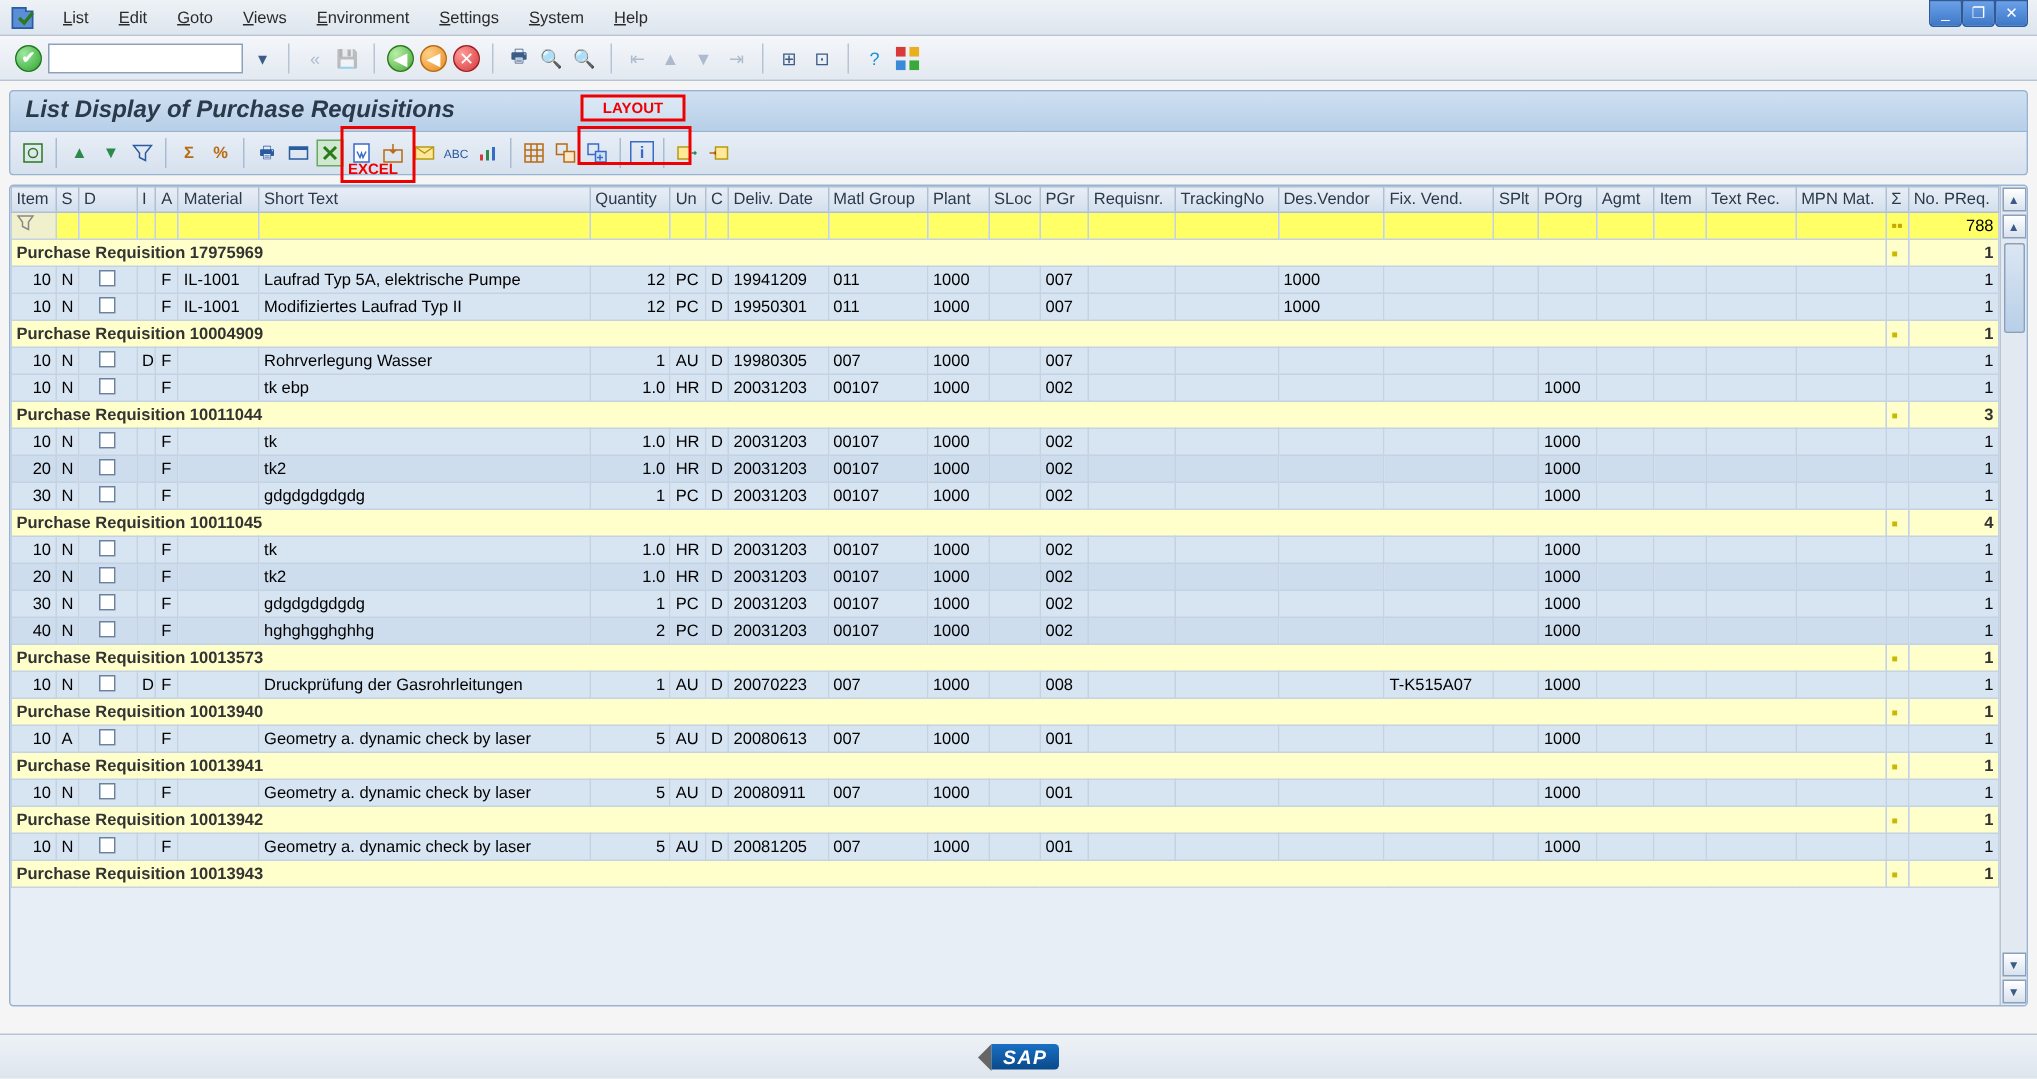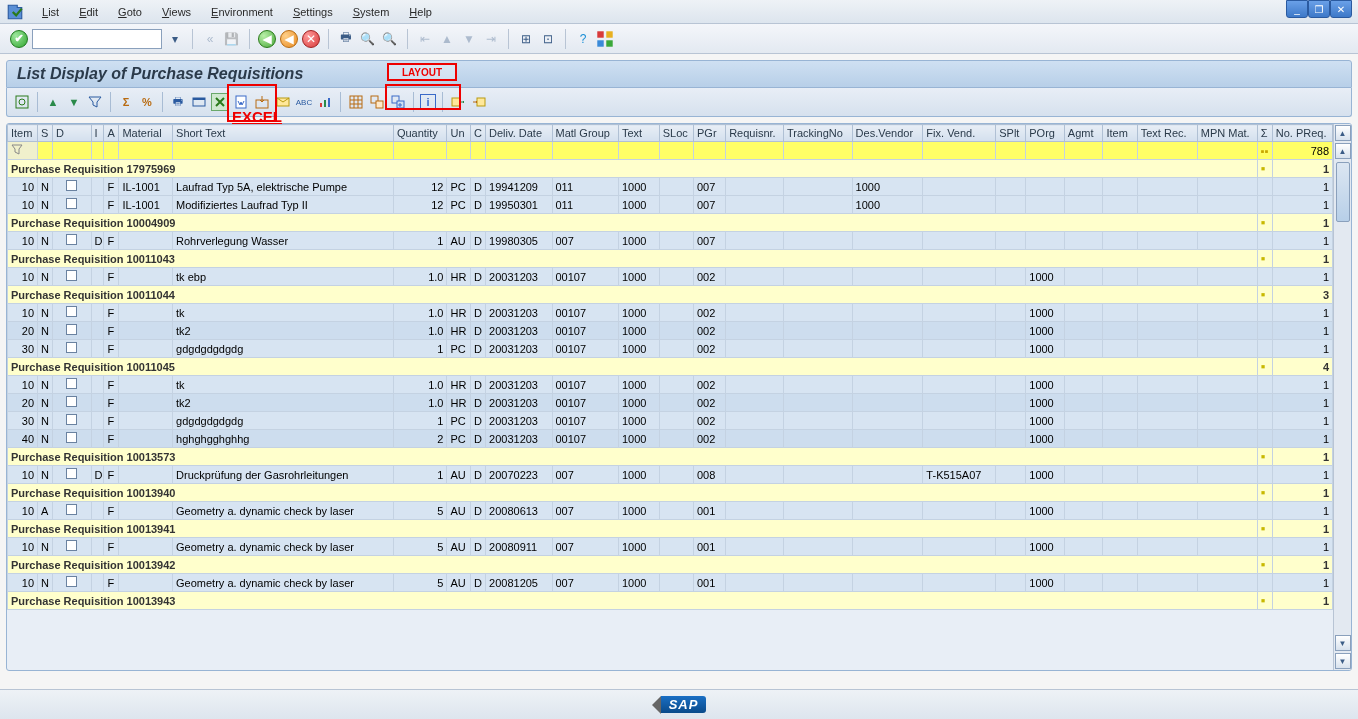--- a/index.html
+++ b/index.html
@@ -24,21 +24,21 @@
 .tb-btn.orange{ background:radial-gradient(circle at 30% 30%,#ffd08a,#e88a1f);border-radius:50%;color:#fff;border:1px solid #b86a10;}
 .tb-btn.red{ background:radial-gradient(circle at 30% 30%,#ff9a9a,#d83a3a);border-radius:50%;color:#fff;border:1px solid #a02020;}
 .tb-btn.green{ background:radial-gradient(circle at 30% 30%,#b8f0a8,#4aa83a);border-radius:50%;color:#fff;border:1px solid #2a7a1a;}
 
 .title-area { margin:6px; }
 .app-title { background:linear-gradient(#cfe0f2,#b7cfe8); border:1px solid #98b4d4; padding:4px 10px; font-size:16px; font-style:italic; font-weight:bold; color:#2b3a4a; border-radius:3px 3px 0 0; position:relative;}
 .highlight-box { position:absolute; border:2px solid #e00; font-size:10px; color:#e00; font-style:normal; font-weight:bold; display:flex; align-items:center; justify-content:center; background:rgba(255,255,255,0.3);}
 .hl-layout { left:380px; top:2px; width:70px; height:18px; }
 .hl-excel-group { position:absolute; left:378px; top:-4px; width:76px; height:26px; border:2px solid #e00;}
 .hl-excel-btn { position:absolute; left:220px; top:-4px; width:50px; height:38px; border:2px solid #e00;}
-.excel-label { position:absolute; left:225px; top:20px; color:#e00; font-size:15px; font-weight:bold;text-decoration:underline;}
+.excel-label { position:absolute; left:225px; top:20px; color:#e00; font-size:10px; font-weight:bold;}
 
 .app-toolbar { background:linear-gradient(#e8eef6,#d6e1ee); border:1px solid #98b4d4; border-top:0; padding:4px 6px; display:flex; align-items:center; gap:3px; position:relative; border-radius:0 0 3px 3px;}
 .app-toolbar .abtn { width:18px;height:18px; display:flex;align-items:center;justify-content:center; font-size:11px; color:#2a5aa0;}
 .app-toolbar .abtn svg { width:14px; height:14px;}
 .asep{ width:1px;height:20px;background:#a8bcd4; margin:0 3px;}
 
 .grid-wrap { margin:0 6px 6px; border:1px solid #98b4d4; height:548px; display:flex; background:#e8eef6; border-radius:3px; overflow:hidden;}
 .grid-body { flex:1; overflow:hidden;}
 .scrollbar { width:18px; background:#e3e9f1; border-left:1px solid #b8c4d4; display:flex; flex-direction:column; align-items:center;}
 .scrollbar .arrow { width:16px;height:16px;border:1px solid #8aa0bc;background:linear-gradient(#fff,#d8e2ee);display:flex;align-items:center;justify-content:center;font-size:8px;color:#3b5c86; margin:1px 0;}
@@ -260,21 +260,21 @@
             <th>D</th>
             <th>I</th>
             <th>A</th>
             <th>Material</th>
             <th>Short Text</th>
             <th class="ralign">Quantity</th>
             <th>Un</th>
             <th>C</th>
             <th>Deliv. Date</th>
             <th>Matl Group</th>
-            <th>Text</th>
+            <th>Plant</th>
             <th>SLoc</th>
             <th>PGr</th>
             <th>Requisnr.</th>
             <th>TrackingNo</th>
             <th>Des.Vendor</th>
             <th>Fix. Vend.</th>
             <th>SPlt</th>
             <th>POrg</th>
             <th>Agmt</th>
             <th>Item</th>
@@ -406,25 +406,20 @@
             <td></td>
             <td></td>
             <td></td>
             <td></td>
             <td></td>
             <td></td>
             <td></td>
             <td></td>
             <td class="ralign">1</td>
           </tr>
-          <tr class="group-row">
-            <td colspan="25">Purchase Requisition 10011043</td>
-            <td><span class="yellow-dot">▪</span></td>
-            <td class="ralign">1</td>
-          </tr>
           <tr class="data-row">
             <td class="ralign">10</td>
             <td>N</td>
             <td style="text-align: center;"><span class="checkbox"></span></td>
             <td></td>
             <td>F</td>
             <td></td>
             <td>tk ebp</td>
             <td class="ralign">1.0</td>
             <td>HR</td>

